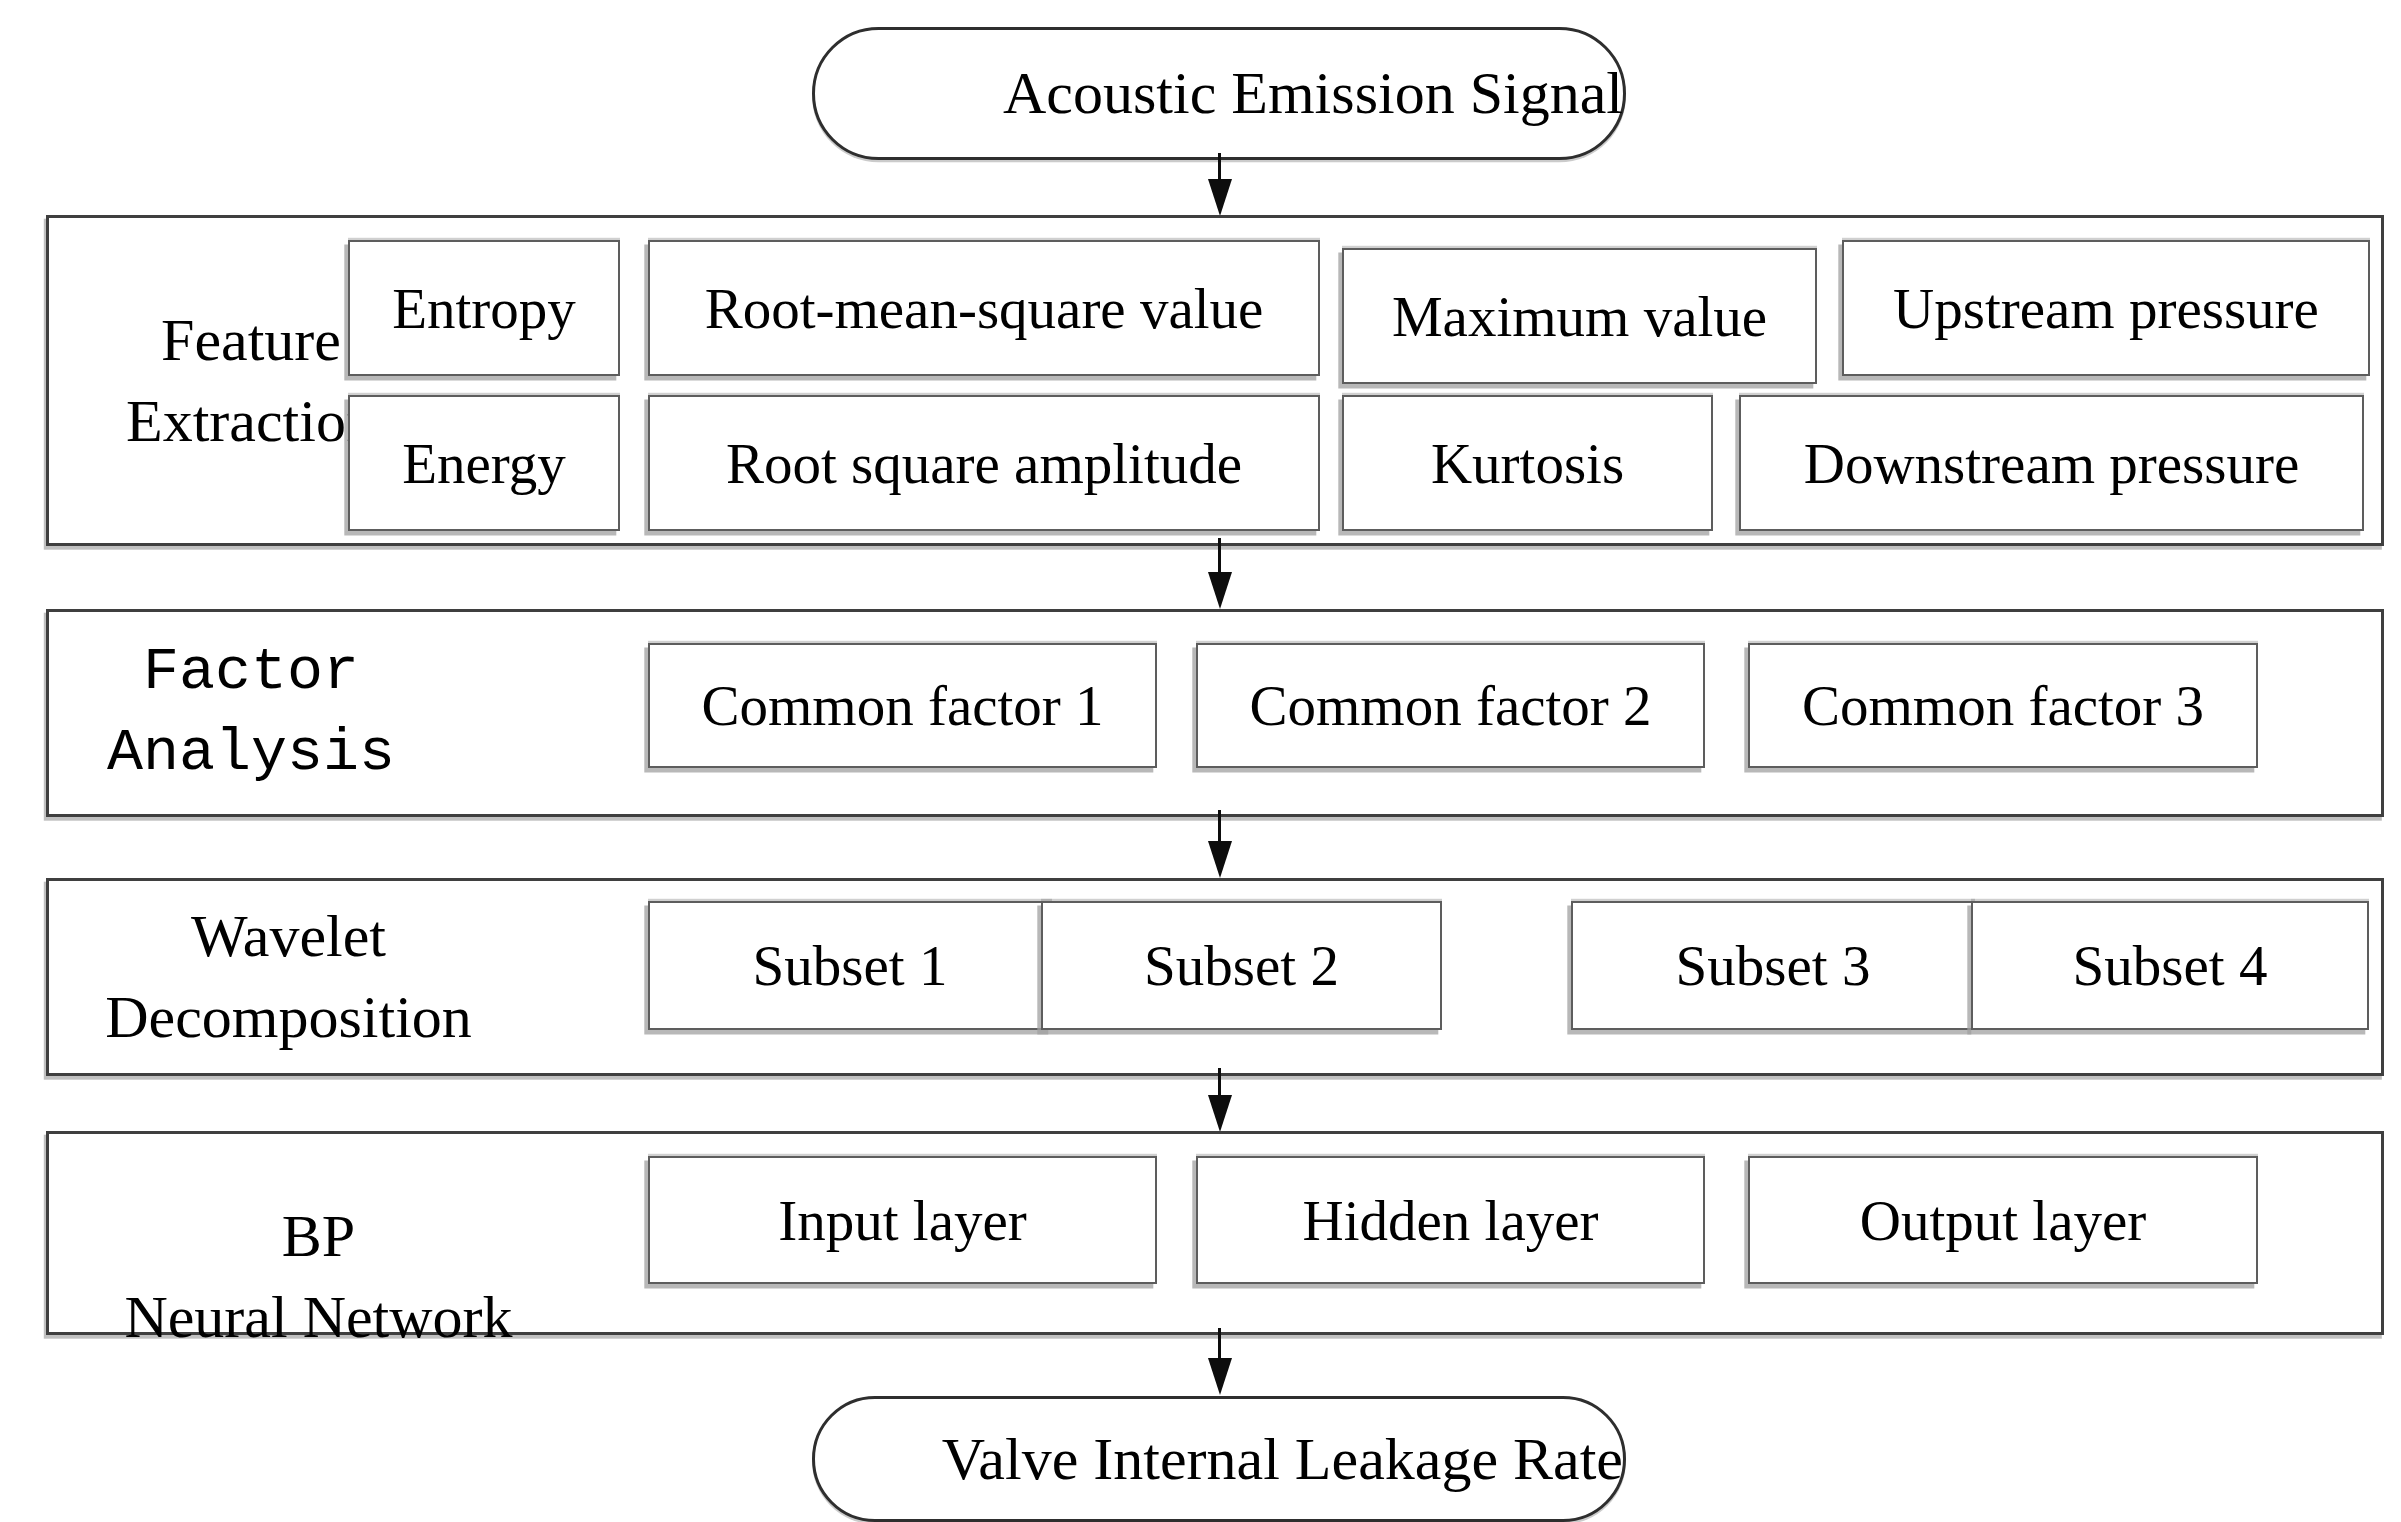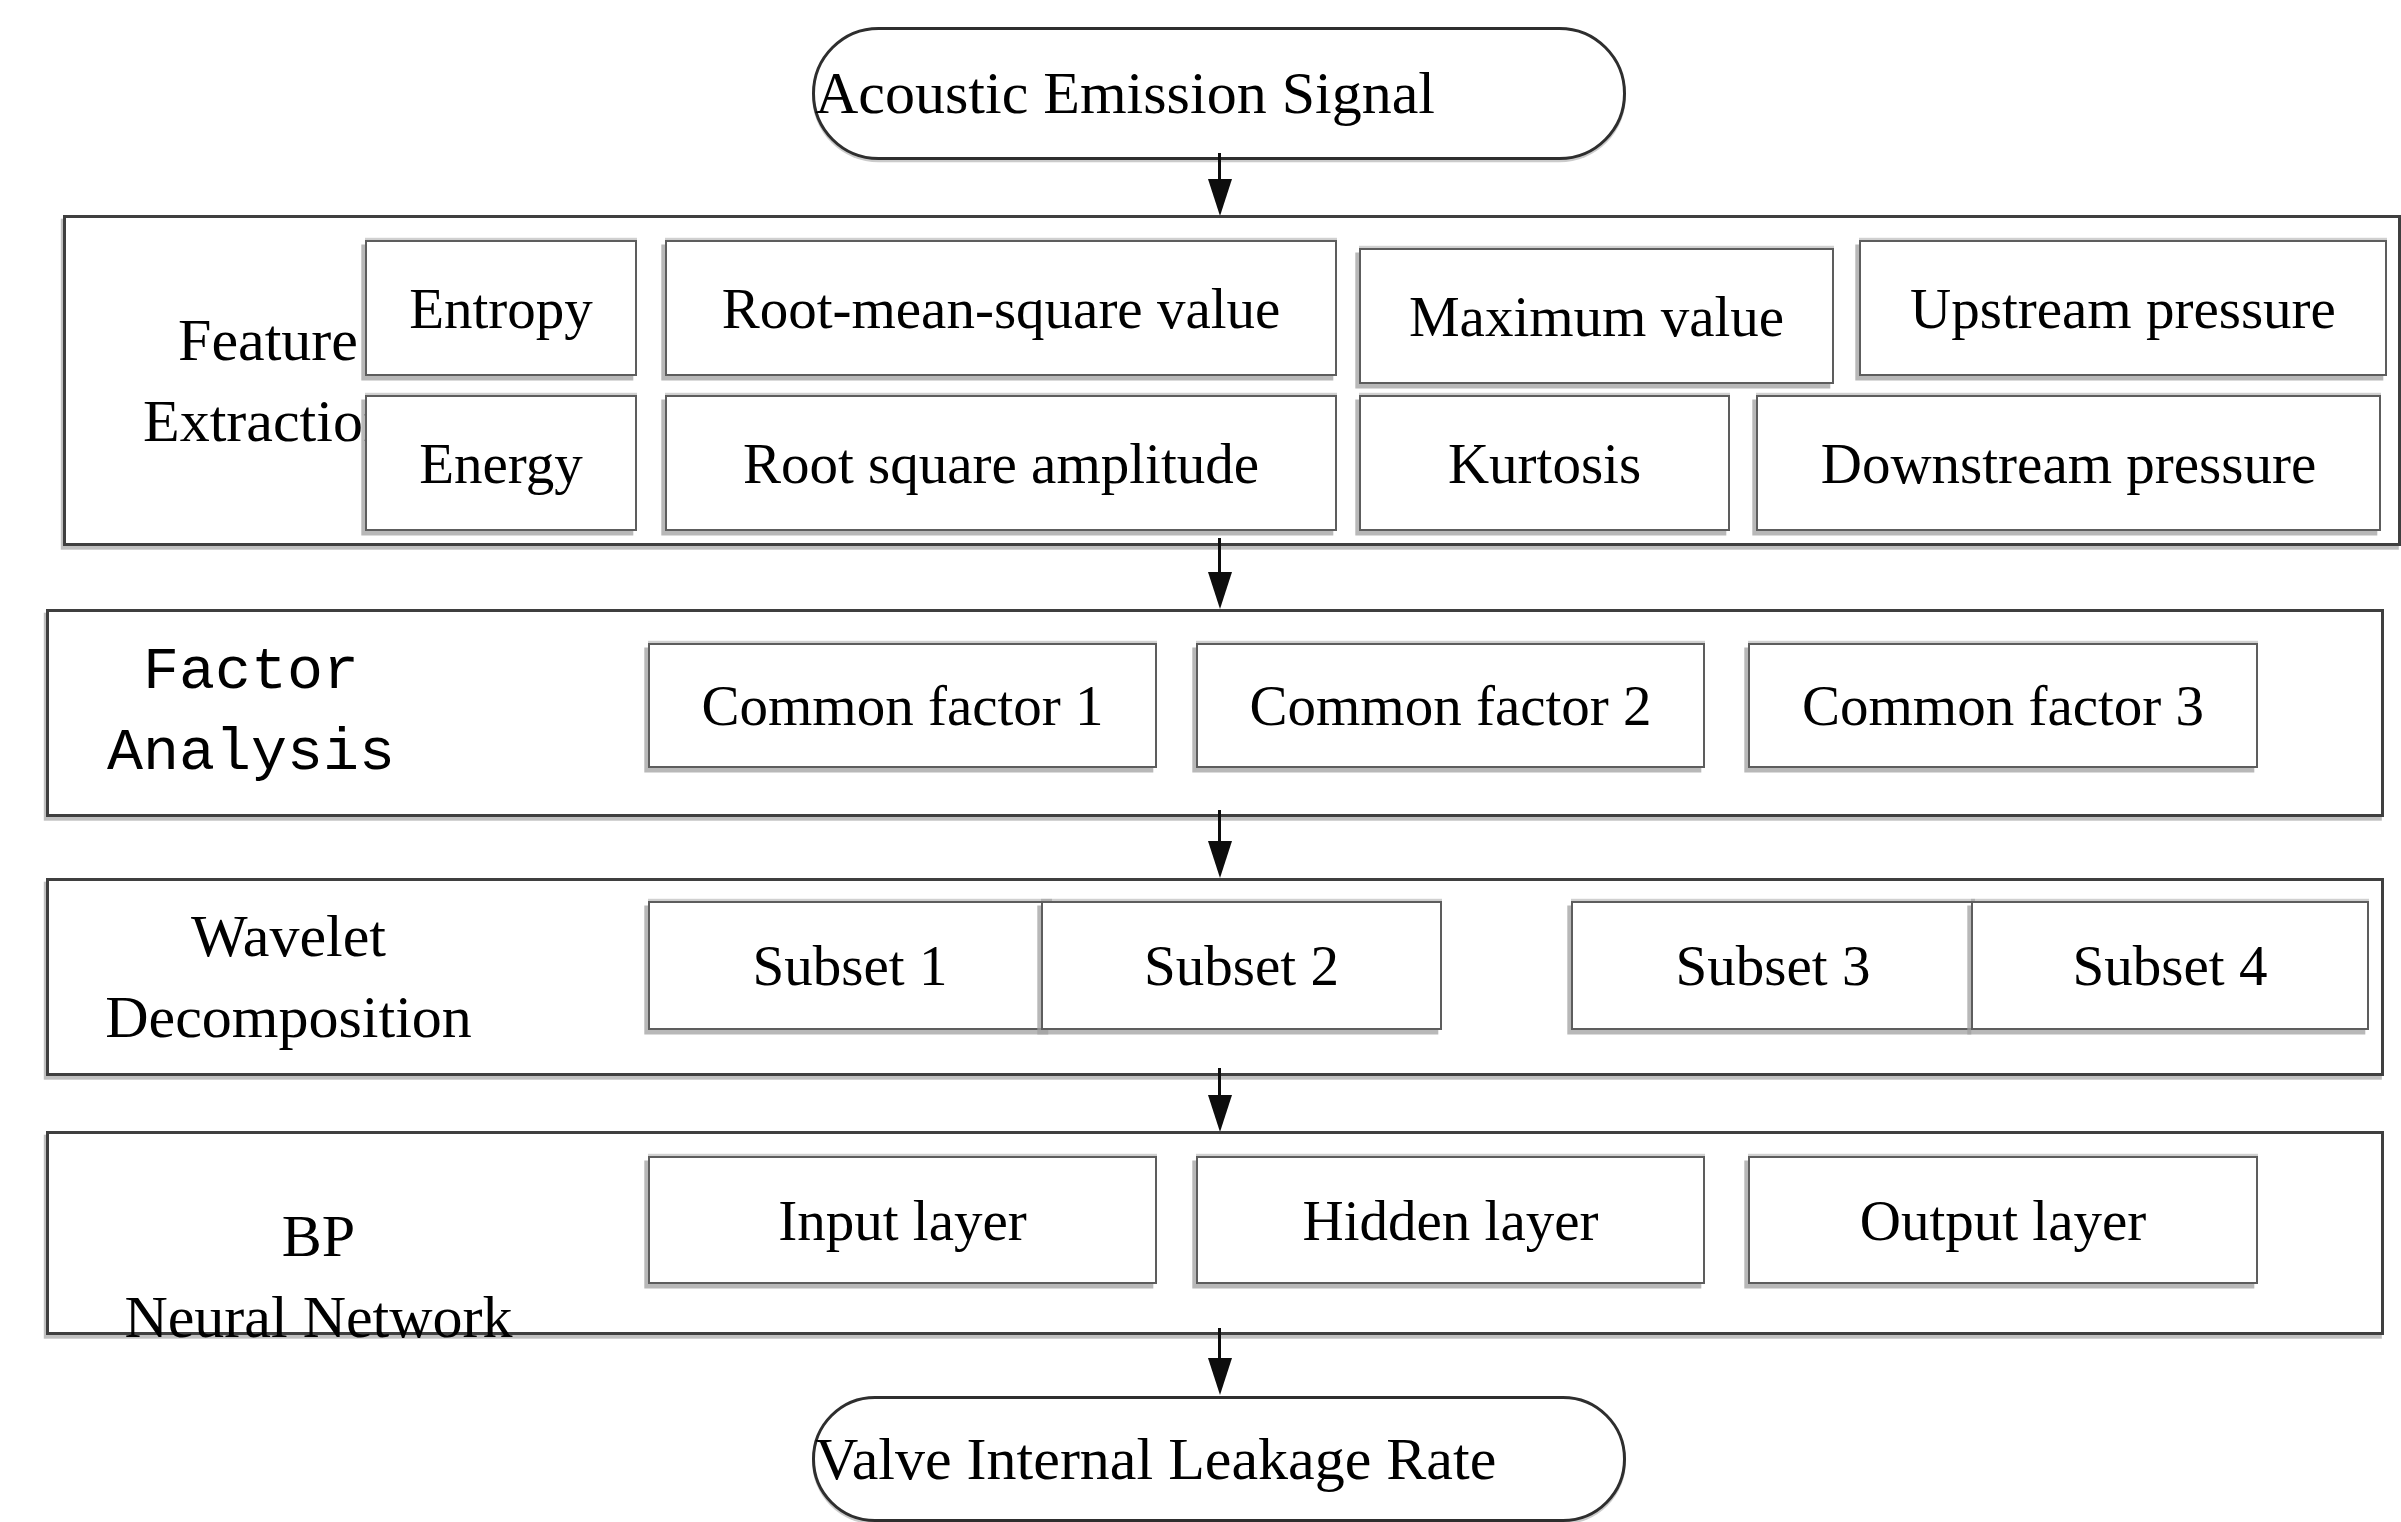--- a/index.html
+++ b/index.html
@@ -17,21 +17,21 @@
     overflow: hidden;
   }
   
   .stadium {
     position: absolute;
     background: #ffffff;
     border: 3px solid #2e2e2e;
     border-radius: 90px;
     display: flex;
     align-items: center;
-    justify-content: flex-start;
+    justify-content: flex-end;
     font-size: 60px;
     box-shadow: 0 2.2px 0 rgba(140,140,140,0.45);
     white-space: nowrap;
   }
   
   .band {
     position: absolute;
     background: #ffffff;
     border: 3px solid #3f3f3f;
     box-shadow: -2.2px 3.7px 0 rgba(150,150,150,0.6);
@@ -90,21 +90,21 @@
 
   <div class="stadium" style="left:812px; top:27px; width:808px; height:127px;">
     <span>Acoustic Emission Signal</span>
   </div>
 
   <div class="arrow" style="left:1206px; top:153px; height:63px;">
     <div class="shaft"></div>
     <div class="head"></div>
   </div>
 
-  <div class="band" style="left:63px; top:215px; width:2332px; height:325px;">
+  <div class="band" style="left:46px; top:215px; width:2332px; height:325px;">
     <div class="band-label" style="left:22.5px; width:359px;">
       <span>Feature</span>
       <span>Extraction</span>
     </div>
     <div class="node-box" style="left:299px; top:22px; width:268px; height:132px;">
       <span>Entropy</span>
     </div>
     <div class="node-box" style="left:599px; top:22px; width:668px; height:132px;">
       <span>Root-mean-square value</span>
     </div>

